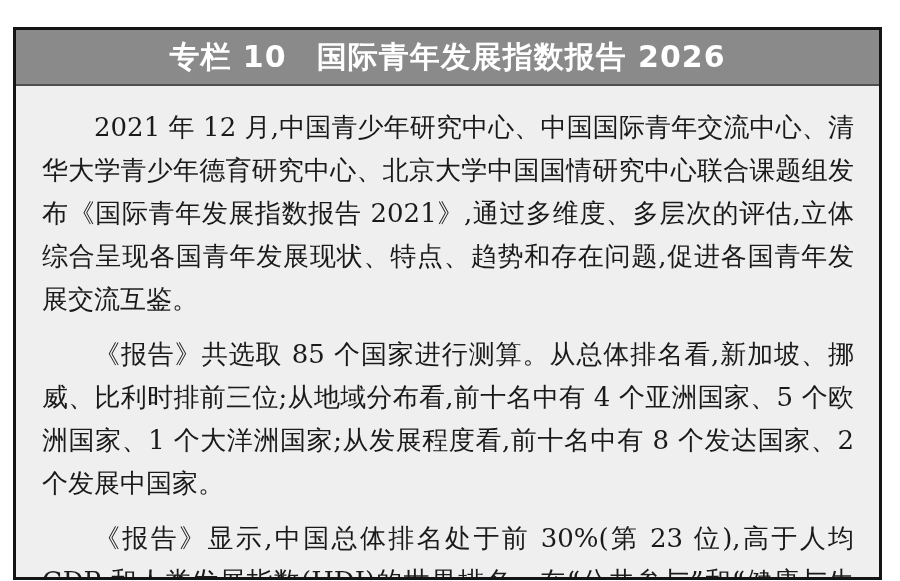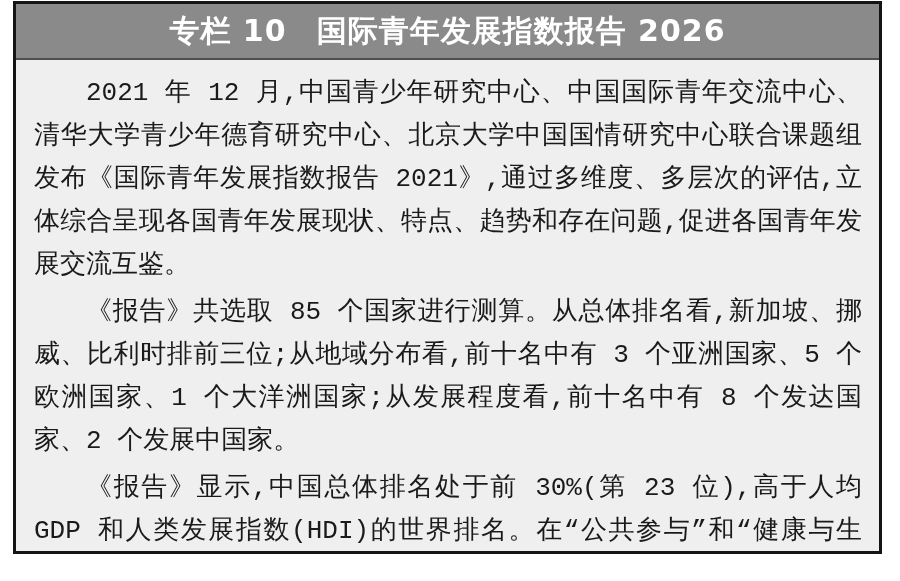--- a/index.html
+++ b/index.html
@@ -4,21 +4,21 @@
 <style>
   * { margin: 0; padding: 0; box-sizing: border-box; }
   html, body {
     width: 900px; height: 581px;
     background: #ffffff;
     font-family: "DejaVu Serif", serif;
     overflow: hidden;
   }
   .column-box {
     position: absolute;
-    left: 13px; top: 1px;
+    left: 13px; top: 27px;
     width: 869px; height: 553px;
     border: 3px solid #141414;
     background: #efefef;
     overflow: hidden;
   }
   .column-header {
     height: 56px;
     background: #8a8a8a;
     border-bottom: 2px solid #4f4f4f;
     display: flex;
@@ -33,30 +33,29 @@
   }
   .column-body {
     padding: 8px 13px 0 14px;
     color: #1a1a1a;
     font-size: 26px;
     line-height: 43px;
     text-align: justify;
   }
   .column-body p {
     text-indent: 2em;
-    margin: 4px;
-    font-family: Liberation Mono, monospace;
+    margin: 12px;
   }
 </style>
 </head>
 <body>
 
 <div class="column-box">
   <div class="column-header">
     <span>专栏 10</span>
     <span>国际青年发展指数报告 2026</span>
   </div>
   <div class="column-body">
     <p>2021 年 12 月,中国青少年研究中心、中国国际青年交流中心、清华大学青少年德育研究中心、北京大学中国国情研究中心联合课题组发布《国际青年发展指数报告 2021》,通过多维度、多层次的评估,立体综合呈现各国青年发展现状、特点、趋势和存在问题,促进各国青年发展交流互鉴。</p>
-    <p>《报告》共选取 85 个国家进行测算。从总体排名看,新加坡、挪威、比利时排前三位;从地域分布看,前十名中有 3 个亚洲国家、5 个欧洲国家、1 个大洋洲国家;从发展程度看,前十名中有 8 个发达国家、2 个发展中国家。</p>
+    <p>《报告》共选取 85 个国家进行测算。从总体排名看,新加坡、挪威、比利时排前三位;从地域分布看,前十名中有 4 个亚洲国家、5 个欧洲国家、1 个大洋洲国家;从发展程度看,前十名中有 8 个发达国家、2 个发展中国家。</p>
     <p>《报告》显示,中国总体排名处于前 30%(第 23 位),高于人均 GDP 和人类发展指数(HDI)的世界排名。在“公共参与”和“健康与生活”一级指标中,中国排名均处于前 15%(第 9、12 位),高于总体排名和不少发达国家排名。这一结果充分展现了中国青年发展取得的巨大成就。</p>
   </div>
 </div>
 
 </body></html>

